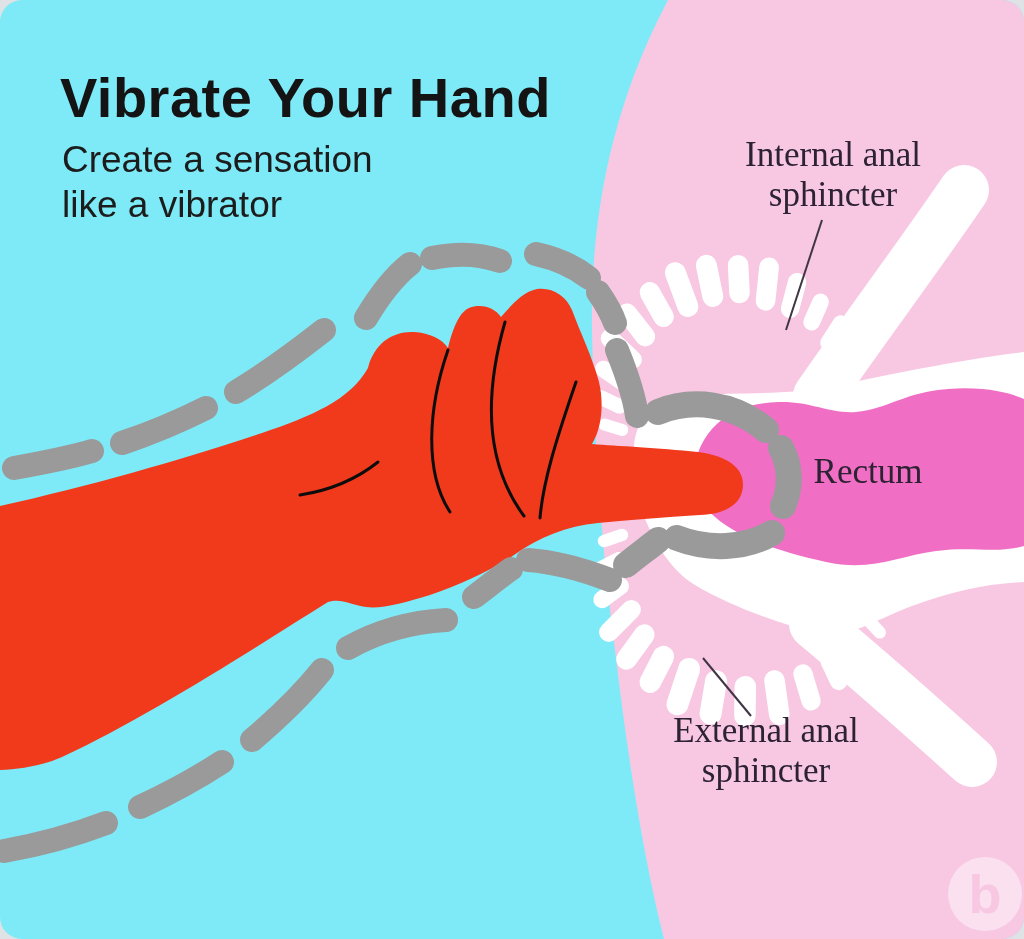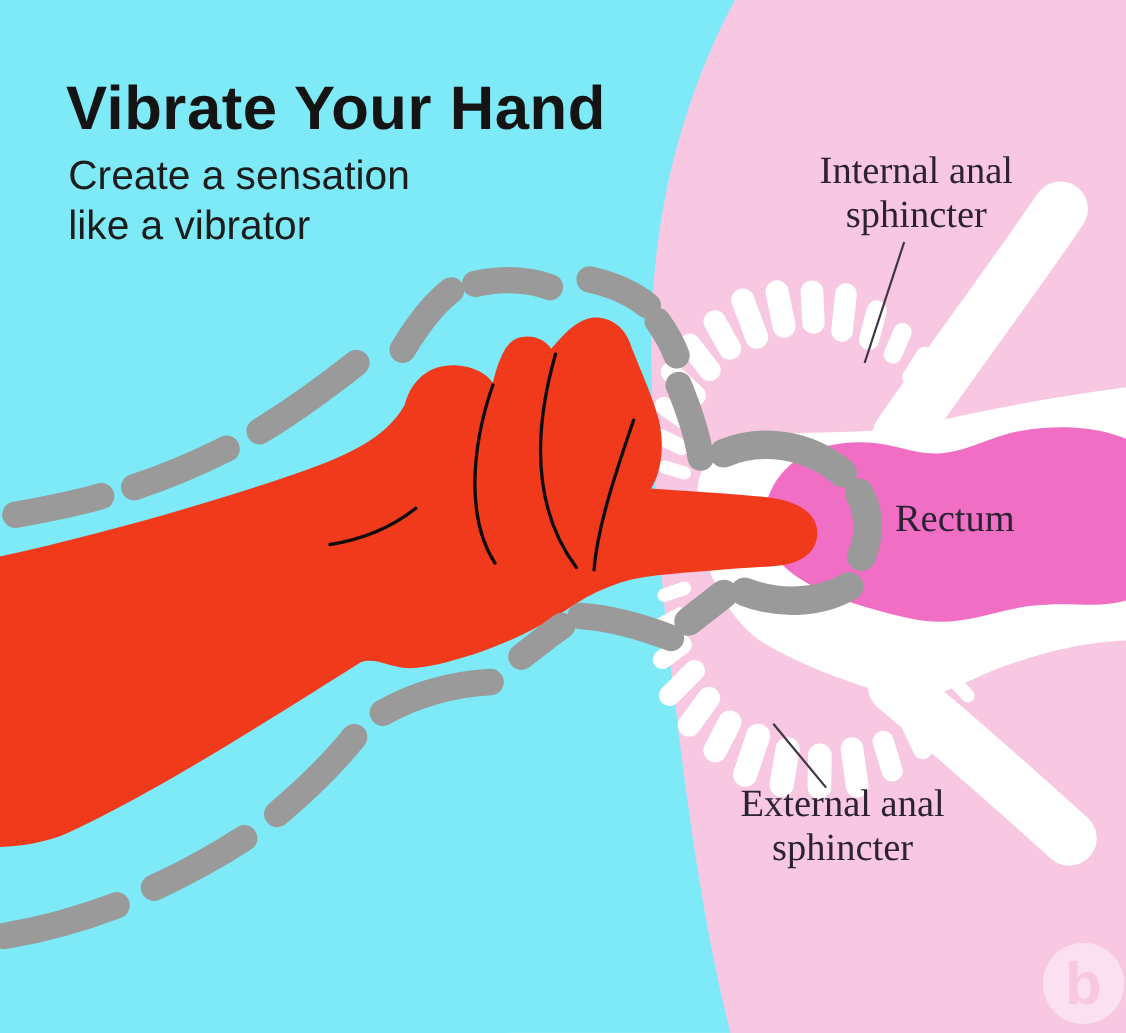--- a/index.html
+++ b/index.html
@@ -2,20 +2,21 @@
 <html><head>
 <meta charset="utf-8">
 <style>
   html, body { margin: 0; padding: 0; background: #dfe3e6; }
   .canvas {
     position: relative;
     width: 1024px;
     height: 939px;
     overflow: hidden;
     font-family: "Liberation Sans", sans-serif;
+    border-radius: 22px;
   }
   svg { display: block; }
   .title-text {
     font-family: "Liberation Sans", sans-serif;
     font-weight: 900;
     font-size: 56px;
     letter-spacing: 0.5px;
   }
   .subtitle-text {
     font-family: "Liberation Sans", sans-serif;

